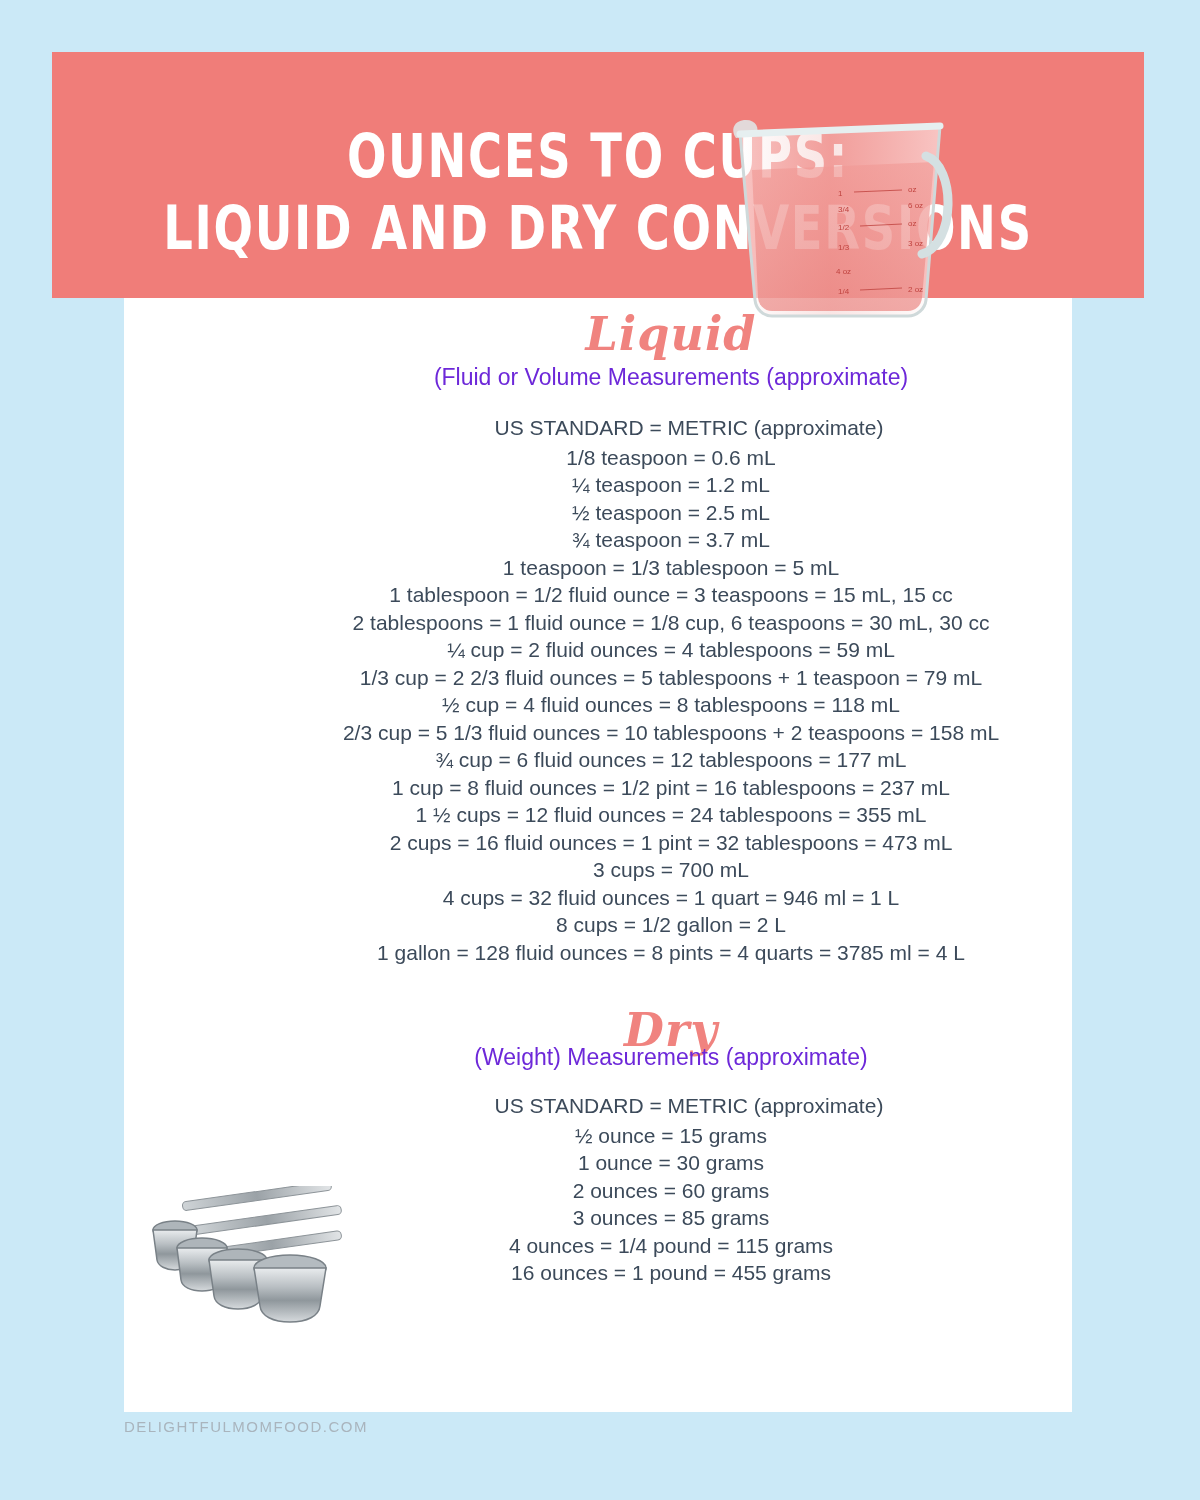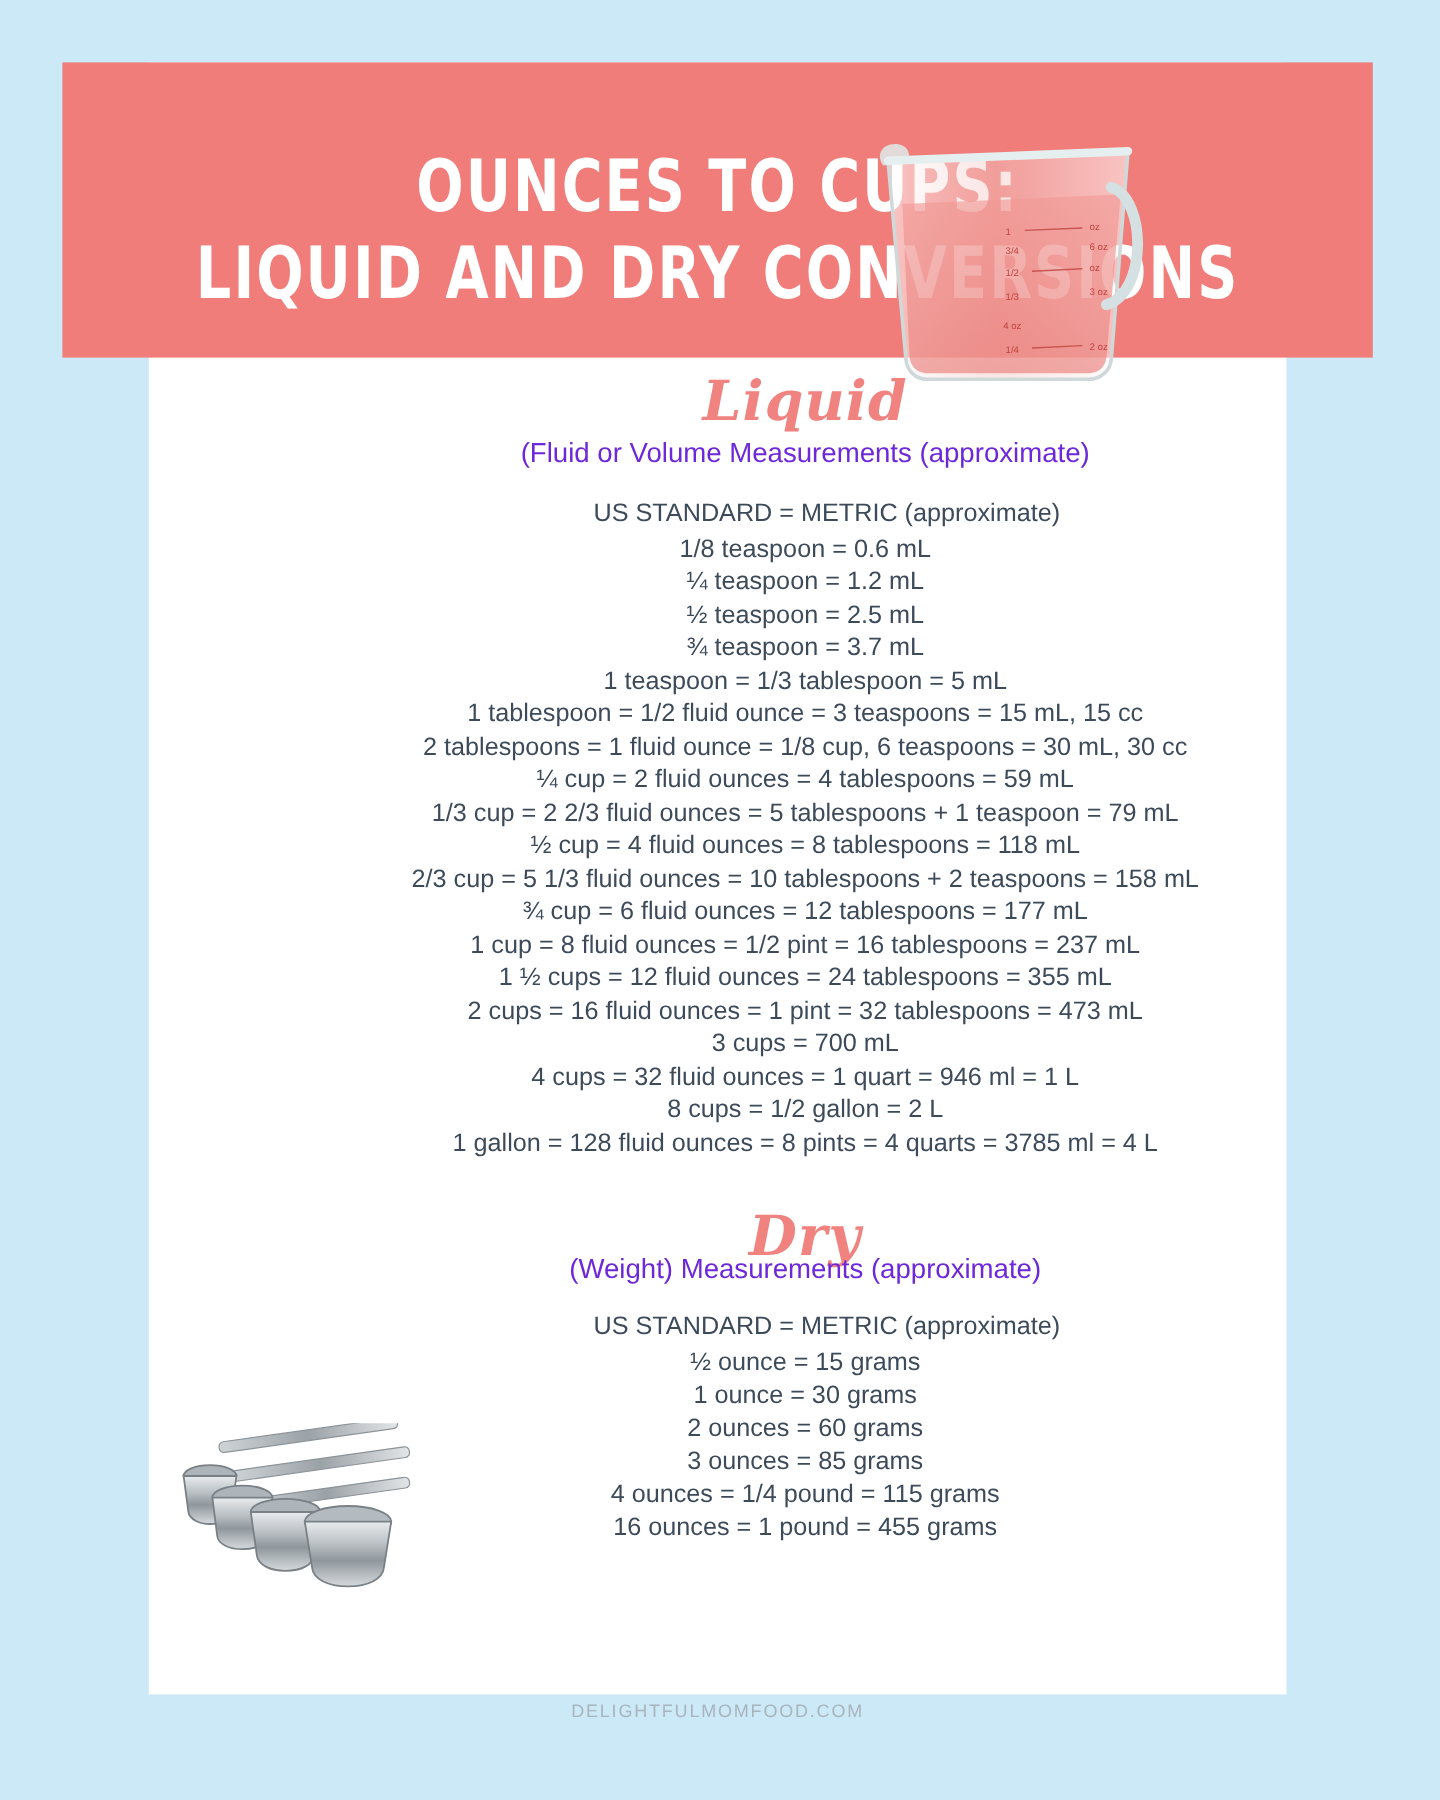--- a/index.html
+++ b/index.html
@@ -110,21 +110,21 @@
     margin-top: 38px;
   }
   .dry-list {
     margin-top: 20px;
   }
   .footer {
     position: absolute;
     left: 124px;
     top: 1418px;
     width: 948px;
-    text-align: center;
+    text-align: left;
     color: #a9b4bd;
     font-size: 15px;
     letter-spacing: 1.5px;
   }
   
   .spoons {
     position: absolute;
     left: 140px;
     top: 1186px;
     width: 240px;

